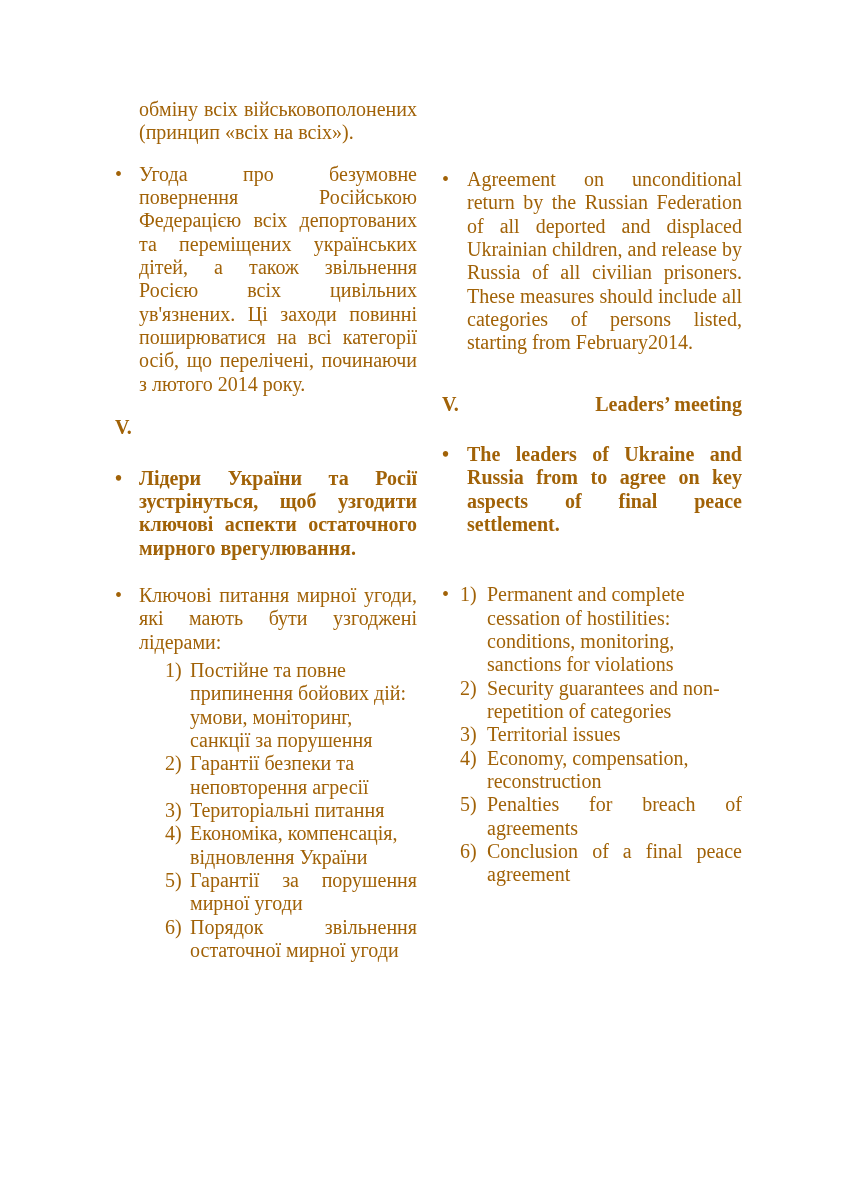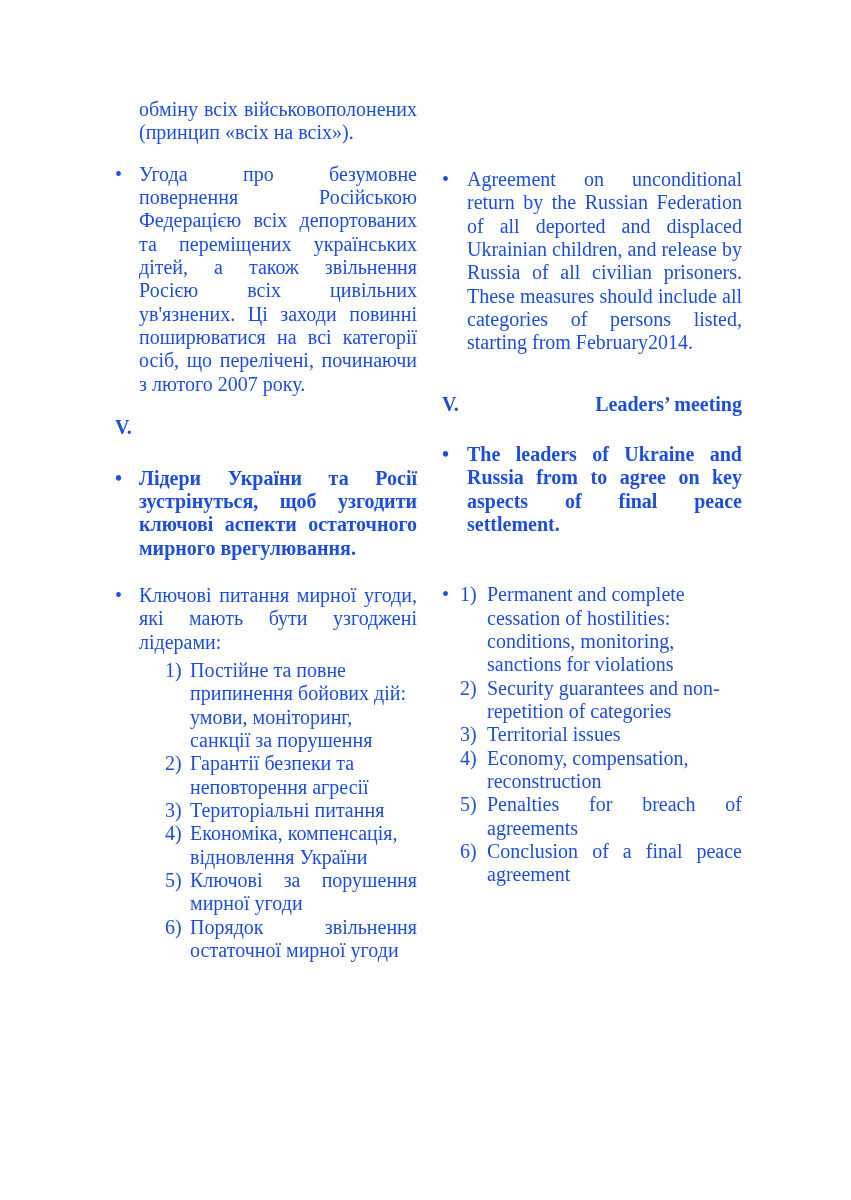--- a/index.html
+++ b/index.html
@@ -5,21 +5,21 @@
   html, body { margin: 0; padding: 0; background: #ffffff; }
   .page {
     position: relative;
     width: 851px;
     height: 1200px;
     background: #ffffff;
     overflow: hidden;
     font-family: "Liberation Serif", "DejaVu Serif", serif;
     font-size: 20px;
     line-height: 23.33px;
-    color: #1d4ed8;
+    color: #a16207;
   }
   .col { position: absolute; top: 98px; }
   .col-left  { left: 115px; width: 302px; }
   .col-right { left: 442px; width: 300px; }
 
   .para { text-align: justify; }
   .indent-cont { padding-left: 24px; }
 
   .bullet { position: relative; padding-left: 24px; text-align: justify; }
   .col-right .bullet { padding-left: 25px; }
@@ -55,21 +55,21 @@
 </head>
 <body>
 
 <div class="page">
 
   <div class="col col-left">
 
     <div class="para indent-cont">обміну всіх військовополонених (принцип «всіх на всіх»).</div>
 
     <div class="bullet mt-l-b1">
-      <span class="bullet-glyph">•</span><span>Угода про безумовне повернення Російською Федерацією всіх депортованих та переміщених українських дітей, а також звільнення Росією всіх цивільних ув'язнених. Ці заходи повинні поширюватися на всі категорії осіб, що перелічені, починаючи з лютого 2007 року.</span>
+      <span class="bullet-glyph">•</span><span>Угода про безумовне повернення Російською Федерацією всіх депортованих та переміщених українських дітей, а також звільнення Росією всіх цивільних ув'язнених. Ці заходи повинні поширюватися на всі категорії осіб, що перелічені, починаючи з лютого 2014 року.</span>
     </div>
 
     <div class="heading mt-l-head">
       <span class="hnum">V.</span>
     </div>
 
     <div class="bullet bold mt-l-bold">
       <span class="bullet-glyph">•</span><span>Лідери України та Росії зустрінуться, щоб узгодити ключові аспекти остаточного мирного врегулювання.</span>
     </div>
 
@@ -94,21 +94,21 @@
         <span class="num">3)</span>
         <span class="txt">Територіальні питання</span>
       </div>
       <div class="num-item">
         <span class="num">4)</span>
         <span class="txt pre">Економіка, компенсація,
 відновлення України</span>
       </div>
       <div class="num-item">
         <span class="num">5)</span>
-        <span class="txt">Ключові за порушення мирної угоди</span>
+        <span class="txt">Гарантії за порушення мирної угоди</span>
       </div>
       <div class="num-item">
         <span class="num">6)</span>
         <span class="txt">Порядок звільнення остаточної мирної угоди</span>
       </div>
     </div>
   </div>
 
   <div class="col col-right">
 

